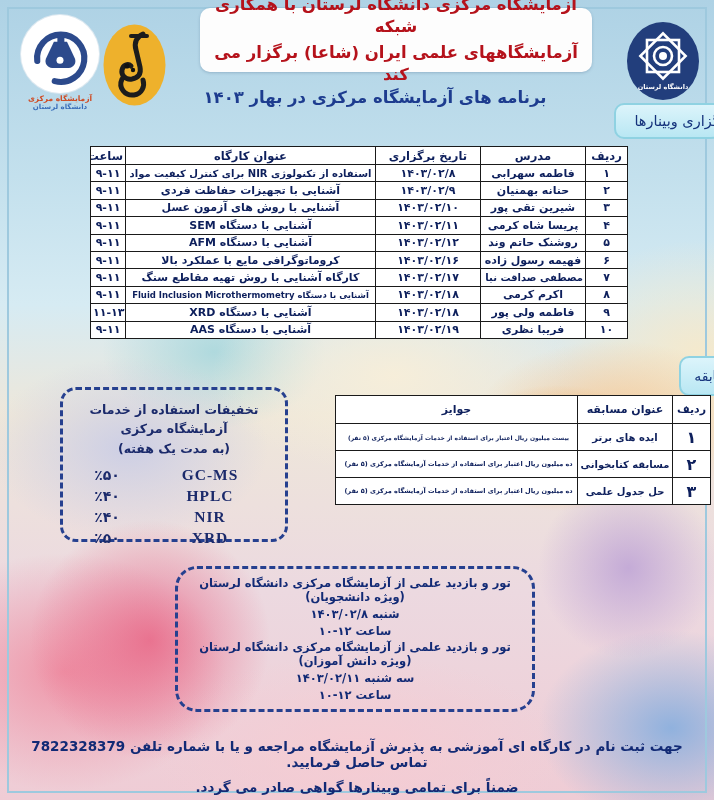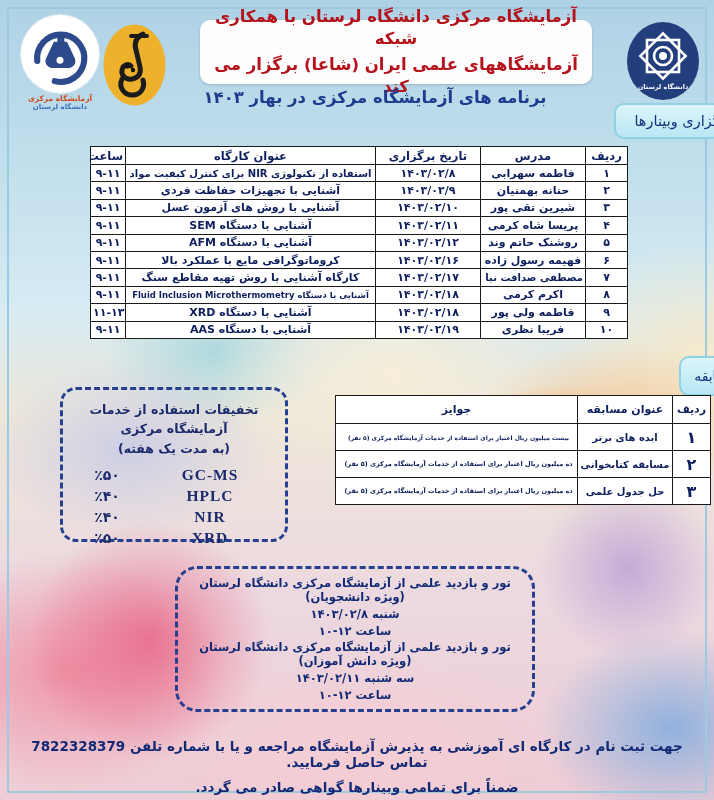--- a/index.html
+++ b/index.html
@@ -21,21 +21,21 @@
       linear-gradient(180deg,#aed2e5 0%,#c3e0ed 22%,#d6ebf3 38%,#eee7da 52%,#ecd9e0 74%,#efccd5 100%);
   }
   .frame{position:absolute;inset:7px;border:2px solid #9ec9de;pointer-events:none;}
   
   .logo-lab{position:absolute;left:16px;top:15px;width:88px;text-align:center;}
   .logo-lab .disc{width:78px;height:78px;margin:0 auto;background:#fff;border-radius:50%;
     box-shadow:0 0 0 1px #dce8f0;display:flex;align-items:center;justify-content:center;}
   .logo-lab .cap1{font-size:7.5px;font-weight:bold;color:#cf4a22;margin-top:1px;}
   .logo-lab .cap2{font-size:7px;font-weight:bold;color:#3a6fba;}
   .logo-shaa{position:absolute;left:103px;top:24px;width:63px;height:82px;}
-  .title-box{position:absolute;left:200px;top:20px;width:392px;height:64px;background:#fdfdfd;
+  .title-box{position:absolute;left:200px;top:8px;width:392px;height:64px;background:#fdfdfd;
     border-radius:10px;display:flex;flex-direction:column;justify-content:center;gap:3px;
     box-shadow:0 1px 3px rgba(40,70,110,.25);}
   .title-line{color:#b5121b;font-weight:bold;font-size:16.5px;text-align:center;line-height:1.35;}
   .subtitle{position:absolute;left:140px;top:88px;width:470px;text-align:center;color:#1d3c8f;
     font-weight:bold;font-size:16.5px;}
   .logo-univ{position:absolute;left:626px;top:21px;width:74px;height:80px;}
   
   .badge{background:linear-gradient(180deg,#dcf4fb,#b9e7f3);border:2px solid #8fd2e2;
     color:#15337c;font-weight:normal;display:flex;align-items:center;justify-content:center;margin-left:38px;}
   .badge-webinars{position:absolute;left:576px;top:103px;width:134px;height:32px;font-size:14.5px;

